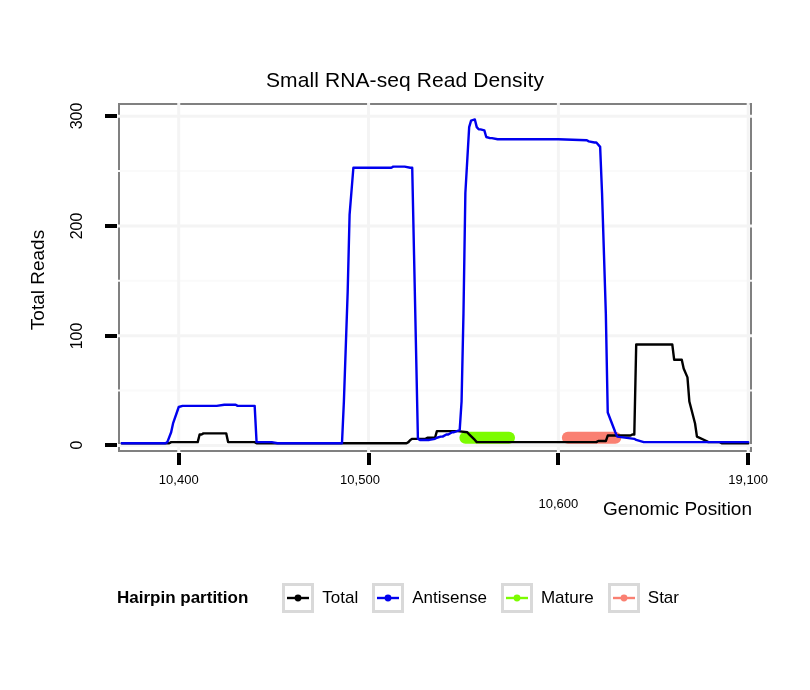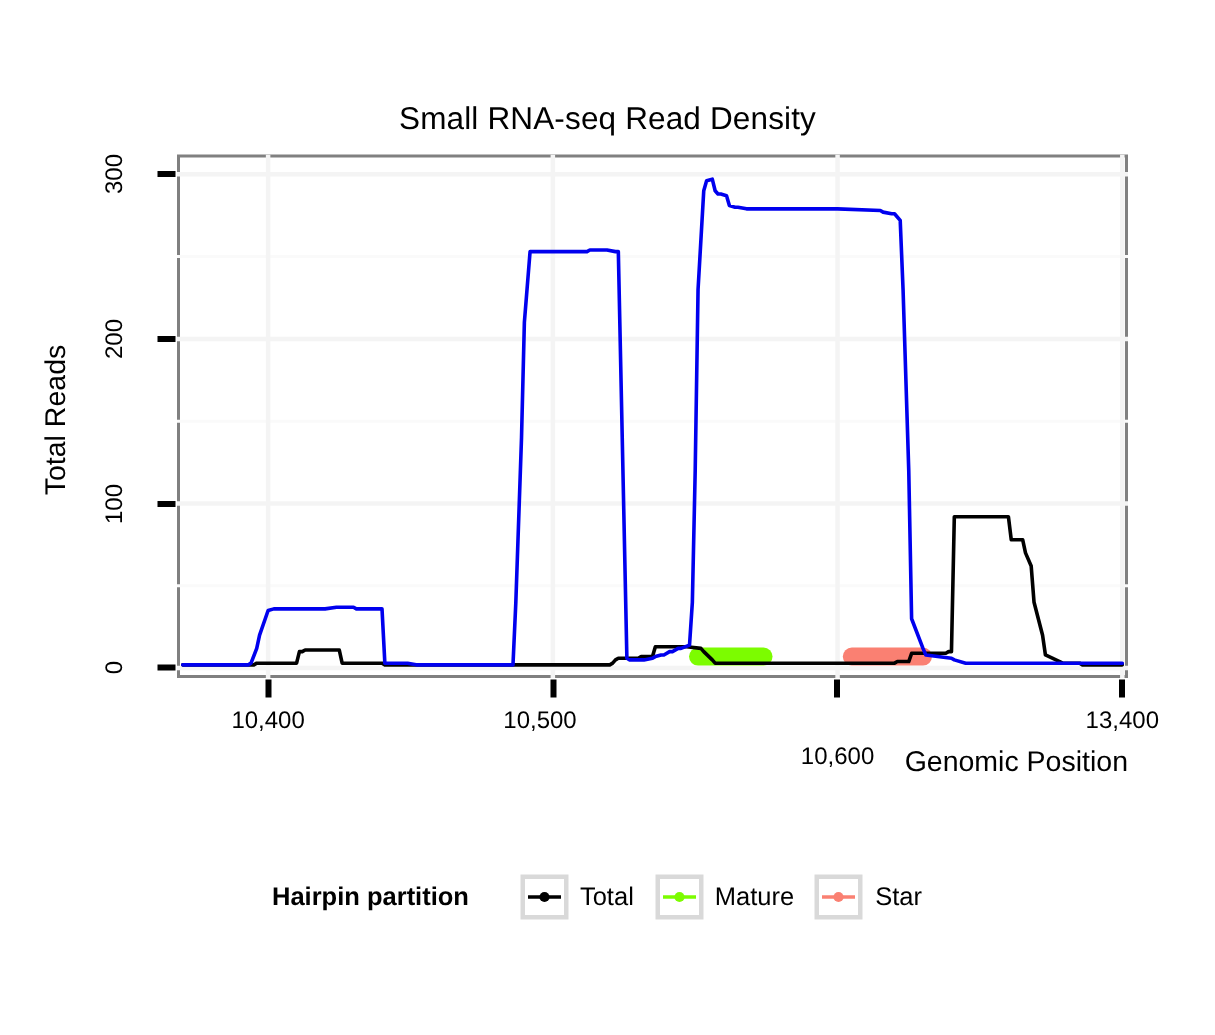--- a/index.html
+++ b/index.html
@@ -77,21 +77,21 @@
   .ytick-label {
     position: absolute;
     font-size: 16px;
     white-space: nowrap;
     transform: rotate(-90deg);
     transform-origin: center center;
     text-align: center;
   }
   .xtick-label {
     position: absolute;
-    font-size: 16px;
+    font-size: 13px;
     white-space: nowrap;
     text-align: left;
     transform: translateX(-50%);
   }
   .ytick-mark {
     position: absolute;
     width: 12px;
     height: 4px;
     background: #000;
   }
@@ -186,40 +186,49 @@
       <div class="ytick-label" style="width: 46px; left: 54px; top: 107.17px;">300</div>
     </div>
   <div id="xticks">
       <div class="xtick-mark" style="left: 176.743px; top: 453px;"></div>
       <div class="xtick-label" style="left: 178.743px; top: 472px;">10,400</div>
       <div class="xtick-mark" style="left: 366.563px; top: 453px;"></div>
       <div class="xtick-label" style="left: 360px; top: 472px;">10,500</div>
       <div class="xtick-mark" style="left: 556.383px; top: 453px;"></div>
       <div class="xtick-label" style="left: 558.383px; top: 496px;">10,600</div>
       <div class="xtick-mark" style="left: 746.204px; top: 453px;"></div>
-      <div class="xtick-label" style="left: 748.204px; top: 472px;">13,400</div>
+      <div class="xtick-label" style="left: 748.204px; top: 472px;">19,100</div>
     </div>
 
   <div class="xlabel">Genomic Position</div>
 
   <div class="legend">
     <span class="legend-title">Hairpin partition</span>
     <div id="legend-items" style="display:flex;align-items:center;">
         <div class="legend-item">
           <div class="legend-key">
             <svg width="24" height="14" viewBox="0 0 24 14" xmlns="http://www.w3.org/2000/svg">
               <line x1="1" y1="7" x2="23" y2="7" stroke="#000000" stroke-width="2.4"></line>
               <circle cx="12" cy="7" r="3.4" fill="#000000"></circle>
             </svg>
           </div>
           <span class="legend-label">Total</span>
         </div>
         <div class="legend-item">
           <div class="legend-key">
             <svg width="24" height="14" viewBox="0 0 24 14" xmlns="http://www.w3.org/2000/svg">
+              <line x1="1" y1="7" x2="23" y2="7" stroke="#0000ee" stroke-width="2.4"></line>
+              <circle cx="12" cy="7" r="3.4" fill="#0000ee"></circle>
+            </svg>
+          </div>
+          <span class="legend-label">Antisense</span>
+        </div>
+        <div class="legend-item">
+          <div class="legend-key">
+            <svg width="24" height="14" viewBox="0 0 24 14" xmlns="http://www.w3.org/2000/svg">
               <line x1="1" y1="7" x2="23" y2="7" stroke="#7cfc00" stroke-width="2.4"></line>
               <circle cx="12" cy="7" r="3.4" fill="#7cfc00"></circle>
             </svg>
           </div>
           <span class="legend-label">Mature</span>
         </div>
         <div class="legend-item">
           <div class="legend-key">
             <svg width="24" height="14" viewBox="0 0 24 14" xmlns="http://www.w3.org/2000/svg">
               <line x1="1" y1="7" x2="23" y2="7" stroke="#fa8072" stroke-width="2.4"></line>

